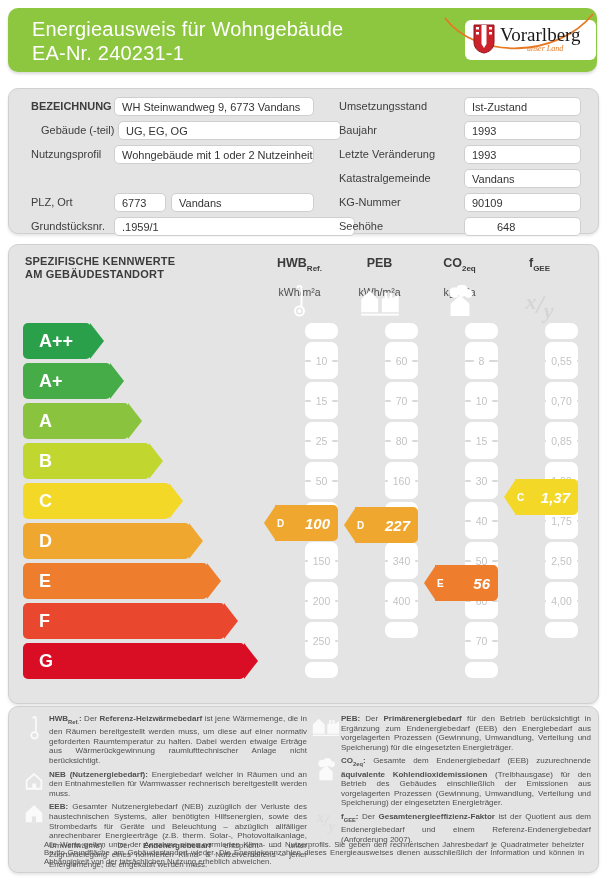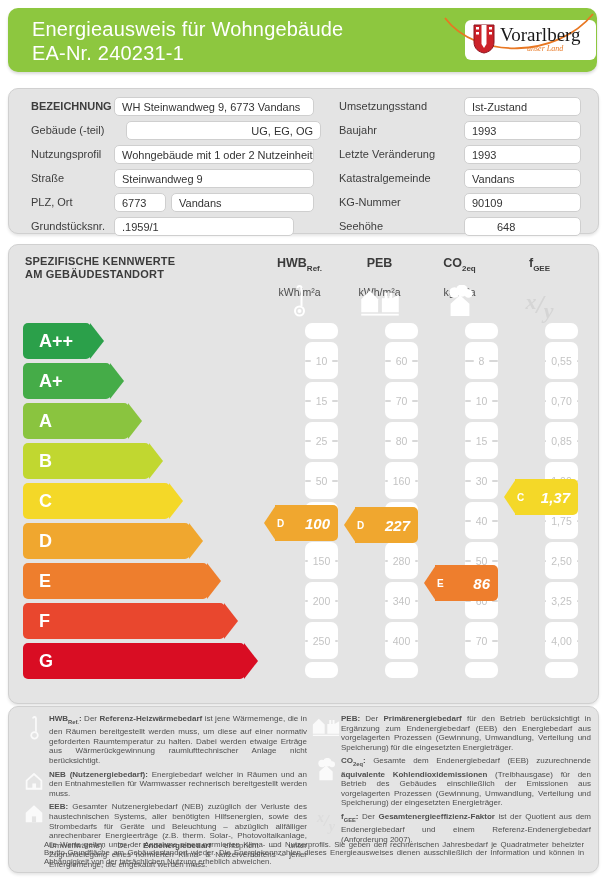--- a/index.html
+++ b/index.html
@@ -87,39 +87,35 @@
       <span class="logo-tag">unser Land</span>
     </div>
   </div>
 
   <div class="box form-box" id="form-box">
       <div class="frow" style="top: 8px; left: 0px; right: 0px;">
         <span class="flabel" style="left: 22px; font-weight: bold;">BEZEICHNUNG</span>
         <span class="fval" style="left: 105px; width: 200px;">WH Steinwandweg 9, 6773 Vandans</span>
       </div>
       <div class="frow" style="top: 32px; left: 0px; right: 0px;">
-        <span class="flabel" style="left: 22px; text-align: right;">Gebäude (-teil)</span>
-        <span class="fval" style="left: 117px; width: 195px; text-align: right;">UG, EG, OG</span>
+        <span class="flabel" style="left: 32px; text-align: right;">Gebäude (-teil)</span>
+        <span class="fval" style="left: 109px; width: 223px;">UG, EG, OG</span>
       </div>
       <div class="frow" style="top: 56px; left: 0px; right: 0px;">
         <span class="flabel" style="left: 22px;">Nutzungsprofil</span>
         <span class="fval" style="left: 105px; width: 200px;">Wohngebäude mit 1 oder 2 Nutzeinheiten</span>
-      </div>
-      <div class="frow" style="top: 80px; left: 0px; right: 0px;">
-        <span class="flabel" style="left: 22px;">Straße</span>
-        <span class="fval" style="left: 105px; width: 200px;">Steinwandweg 9</span>
       </div>
       <div class="frow" style="top: 104px; left: 0px; right: 0px;">
         <span class="flabel" style="left: 22px;">PLZ, Ort</span>
         <span class="fval" style="left: 105px; width: 52px;">6773</span>
         <span class="fval" style="left: 162px; width: 143px;">Vandans</span>
       </div>
       <div class="frow" style="top: 128px; left: 0px; right: 0px;">
         <span class="flabel" style="left: 22px;">Grundstücksnr.</span>
-        <span class="fval" style="left: 105px; width: 180px;">.1959/1</span>
+        <span class="fval" style="left: 105px; width: 241px;">.1959/1</span>
       </div>
       <div class="frow" style="top: 8px; left: 0px; right: 0px;">
         <span class="flabel" style="left: 330px;">Umsetzungsstand</span>
         <span class="fval" style="left: 455px; width: 117px;">Ist-Zustand</span>
       </div>
       <div class="frow" style="top: 32px; left: 0px; right: 0px;">
         <span class="flabel" style="left: 330px;">Baujahr</span>
         <span class="fval" style="left: 455px; width: 117px;">1993</span>
       </div>
       <div class="frow" style="top: 56px; left: 0px; right: 0px;">
@@ -235,25 +231,20 @@
           <span class="sval">160</span>
           <div class="dash"></div>
         </div>
         <div class="cell full">
           <div class="dash"></div>
           <span class="sval">220</span>
           <div class="dash"></div>
         </div>
         <div class="cell full">
           <div class="dash"></div>
-          <span class="sval">280</span>
-          <div class="dash"></div>
-        </div>
-        <div class="cell full">
-          <div class="dash"></div>
           <span class="sval">340</span>
           <div class="dash"></div>
         </div>
         <div class="cell full">
           <div class="dash"></div>
           <span class="sval">400</span>
           <div class="dash"></div>
         </div>
         <div class="cell half"></div>
       </div>
@@ -347,25 +338,20 @@
           <span class="sval">1,75</span>
           <div class="dash"></div>
         </div>
         <div class="cell full">
           <div class="dash"></div>
           <span class="sval">2,50</span>
           <div class="dash"></div>
         </div>
         <div class="cell full">
           <div class="dash"></div>
-          <span class="sval">3,25</span>
-          <div class="dash"></div>
-        </div>
-        <div class="cell full">
-          <div class="dash"></div>
           <span class="sval">4,00</span>
           <div class="dash"></div>
         </div>
         <div class="cell half"></div>
       </div>
       <div class="arrow" style="top: 78px; width: 68px; background: rgb(43, 160, 74); --c: #2ba04a;">
         <span class="cls">A++</span>
       </div>
       <div class="arrow" style="top: 118px; width: 88px; background: rgb(69, 172, 72); --c: #45ac48;">
         <span class="cls">A+</span>
@@ -394,21 +380,21 @@
       <div class="badge" style="left: 266px; top: 260px; background: rgb(240, 167, 47); --c: #f0a72f;">
         <span class="bletter">D</span>
         <span class="bval">100</span>
       </div>
       <div class="badge" style="left: 346px; top: 262px; background: rgb(240, 167, 47); --c: #f0a72f;">
         <span class="bletter">D</span>
         <span class="bval">227</span>
       </div>
       <div class="badge" style="left: 426px; top: 320px; background: rgb(238, 126, 45); --c: #ee7e2d;">
         <span class="bletter">E</span>
-        <span class="bval">86</span>
+        <span class="bval">56</span>
       </div>
       <div class="badge" style="left: 506px; top: 234px; background: rgb(244, 216, 40); --c: #f4d828;">
         <span class="bletter">C</span>
         <span class="bval">1,37</span>
       </div>
     </div>
 
   <div class="box foot-box">
     <div class="defs" id="defs-left" style="left:10px;width:288px;">
         <div class="def">

